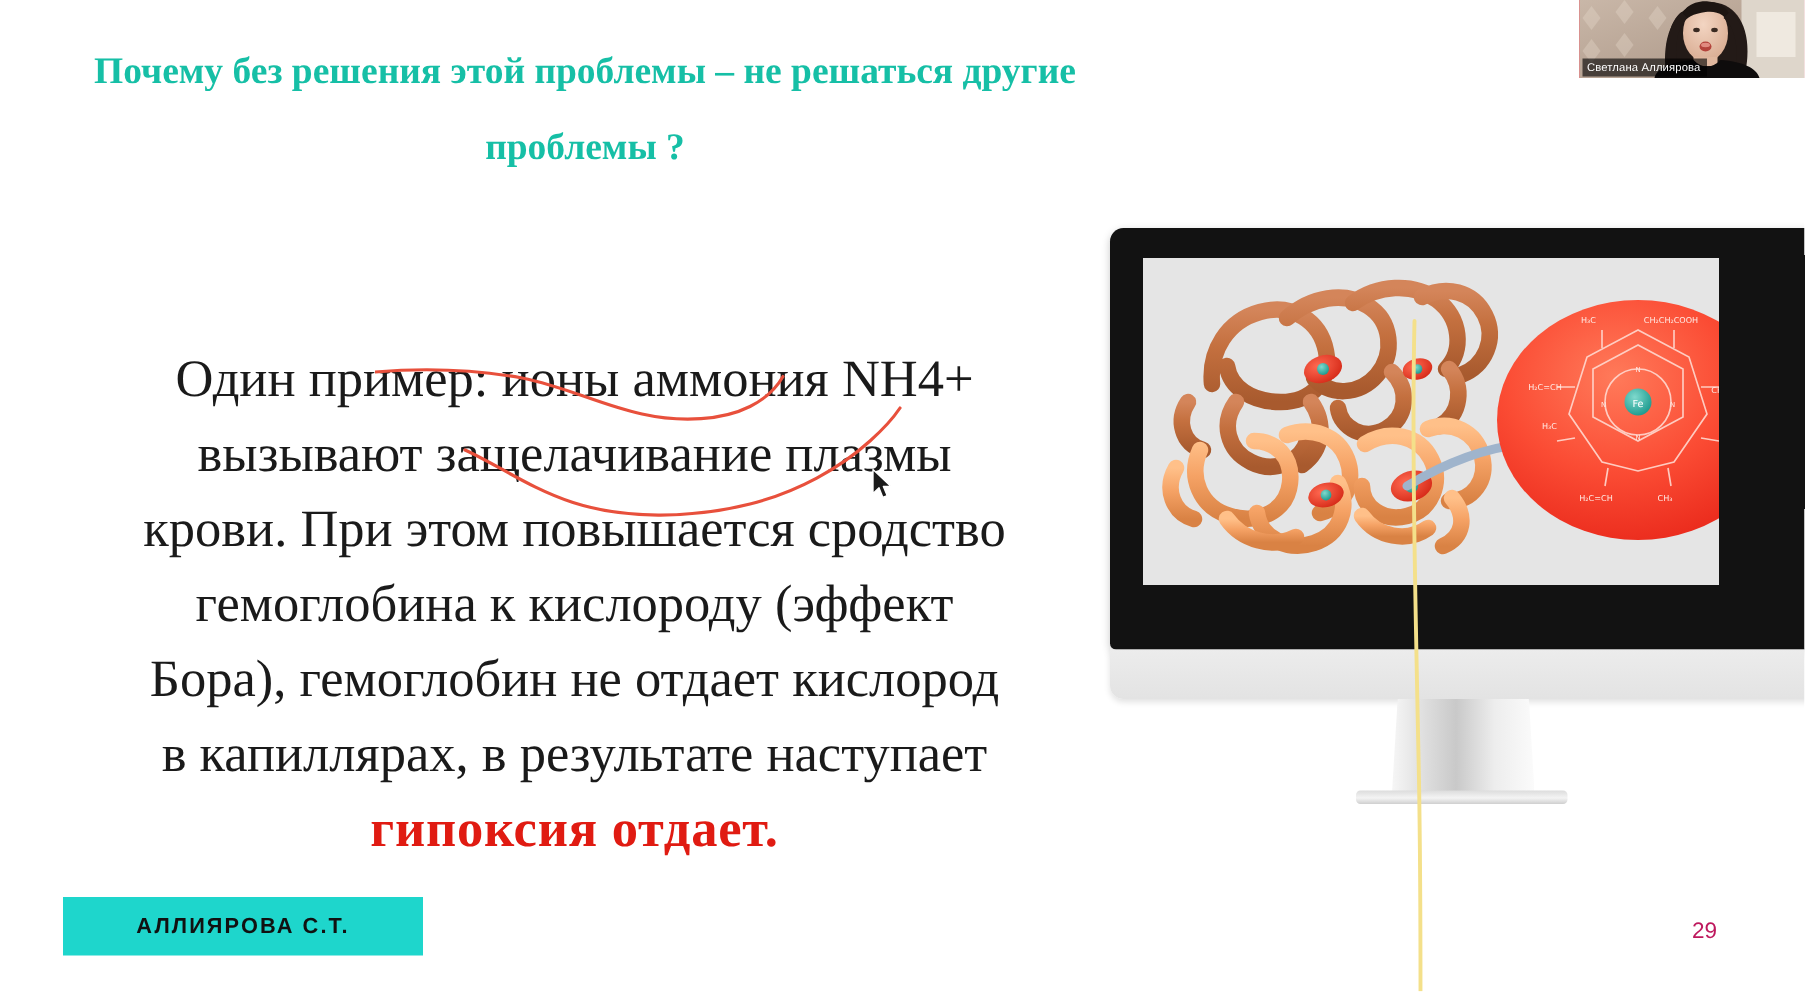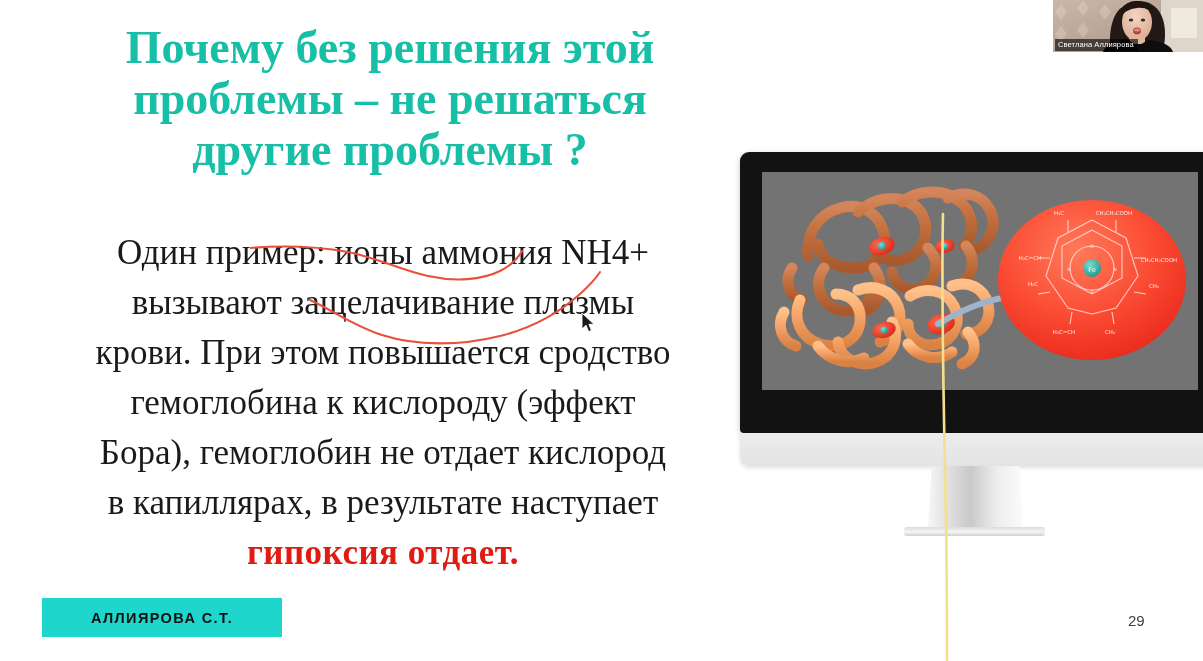--- a/index.html
+++ b/index.html
@@ -14,21 +14,21 @@
     position:absolute;left:0;top:0;width:1203px;height:661px;
     background:#ffffff;overflow:hidden;
   }
 
   
   #title{
     position:absolute;left:60px;top:22px;width:660px;
     text-align:center;
     font-family:"Liberation Serif", serif;
     font-weight:bold;
-    font-size:46px;
+    font-size:25px;
     line-height:51px;
     color:#16BFA6;
     letter-spacing:0px;
   }
 
   
   #body-text{
     position:absolute;left:38px;top:228px;width:690px;
     text-align:center;
     font-family:"Liberation Serif", serif;
@@ -60,22 +60,22 @@
   
   #monitor{
     position:absolute;left:740px;top:152px;
     width:478px;height:281px;
     background:#121212;
     border-radius:9px 9px 4px 4px;
     box-shadow:0 2px 6px rgba(0,0,0,.22);
   }
   #screen{
     position:absolute;left:22px;top:20px;
-    width:436px;height:218px;
-    background:#737373;
+    width:384px;height:218px;
+    background:#e5e5e5;
     overflow:hidden;
   }
   #monitor-chin{
     position:absolute;left:740px;top:433px;
     width:478px;height:33px;
     background:linear-gradient(#ececec,#e3e3e3);
     border-radius:0 0 9px 9px;
     box-shadow:0 2px 4px rgba(0,0,0,.12);
   }
   #stand-neck{
@@ -115,21 +115,21 @@
     font-size:14.5px;
     letter-spacing:1.4px;
     color:#111111;
   }
 
   
   #page-num{
     position:absolute;left:1128px;top:612px;
     font-family:"Liberation Sans", sans-serif;
     font-size:15px;
-    color:#404040;
+    color:#be185d;
   }
 
   
   #webcam{
     position:absolute;left:1053px;top:0px;
     width:150px;height:52px;
     overflow:hidden;
     background:#b91c1c;
   }
   #webcam-video{position:absolute;left:0;top:0;width:150px;height:52px;}

